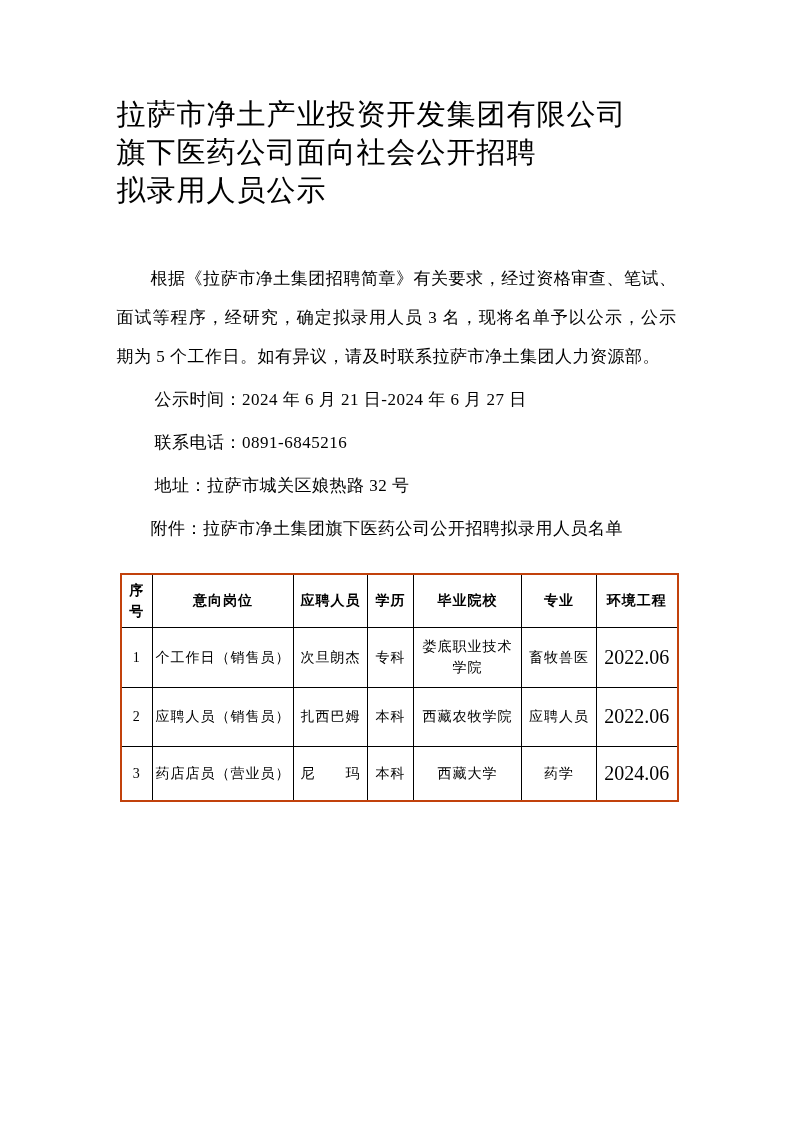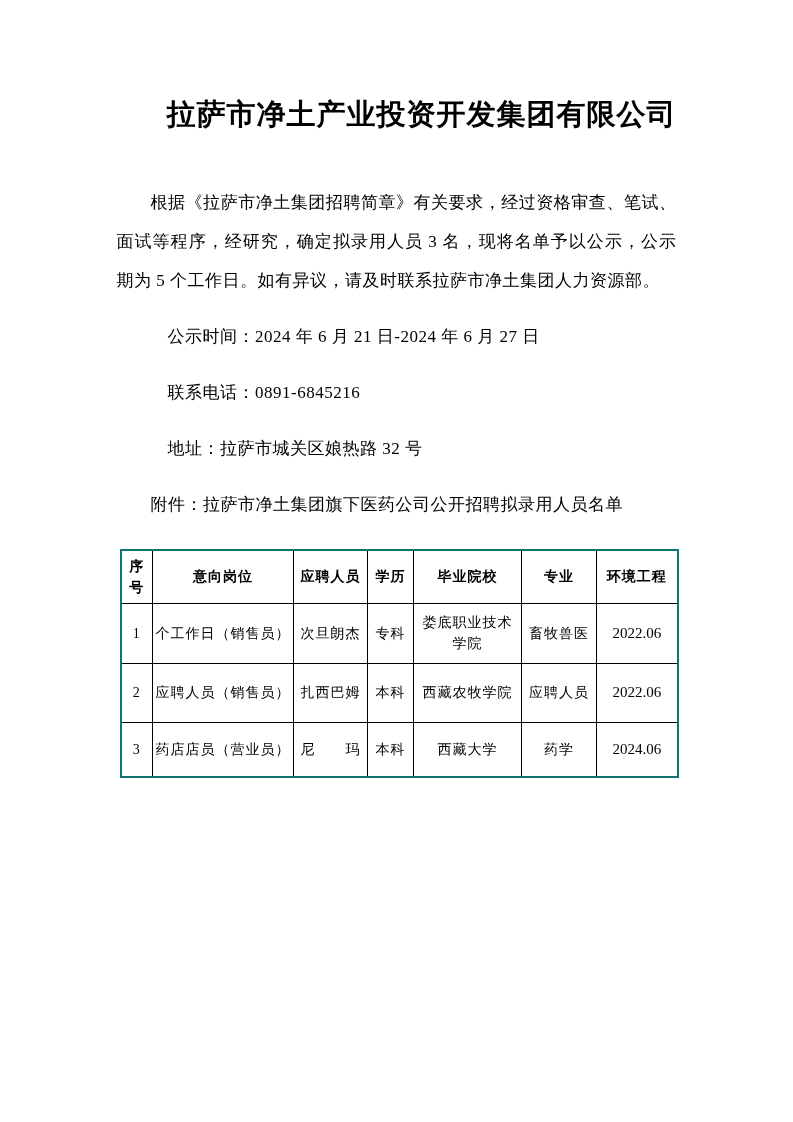--- a/index.html
+++ b/index.html
@@ -11,52 +11,52 @@
     color: #000000;
     font-family: "Liberation Serif", serif;
   }
   .page {
     width: 560px;
     margin: 0 auto;
     padding-top: 95px;
   }
   
   .doc-title {
-    text-align: right;
+    text-align: left;
     font-family: "Liberation Sans", sans-serif;
-    font-weight: bold;
+    font-weight: normal;
     font-size: 29px;
     line-height: 38px;
     letter-spacing: 1px;
   }
   
   .body-block {
     margin-top: 50px;
     font-size: 17px;
     line-height: 39px;
     letter-spacing: 0.5px;
   }
   .para {
     margin: 0;
     text-indent: 2em;
     text-align: justify;
   }
   .info-line {
-    margin: 17px;
+    margin: 4px;
     text-indent: 2em;
     font-family: Liberation Serif, serif;
   }
   
   .candidates-table {
     margin-top: 25px;
     margin-left: 3px;
     border-collapse: collapse;
     table-layout: fixed;
     width: 557px;
-    border: 2px solid #0f766e;
+    border: 2px solid #c2410c;
   }
   .candidates-table th,
   .candidates-table td {
     border: 1px solid #000;
     text-align: center;
     vertical-align: middle;
     padding: 0 2px;
     font-size: 14px;
     letter-spacing: 1px;
     line-height: 21px;
@@ -65,35 +65,37 @@
   .candidates-table th {
     font-family: "Liberation Sans", sans-serif;
     font-weight: bold;
   }
   .candidates-table td {
     font-family: "Liberation Serif", serif;
     font-weight: normal;
   }
   .candidates-table td.date-cell {
     font-family: "Liberation Serif", serif;
-    font-size: 15px;
+    font-size: 20px;
     letter-spacing: 0;
   }
   .candidates-table thead tr { height: 53px; }
   .candidates-table tbody tr:nth-child(1) { height: 60px; }
   .candidates-table tbody tr:nth-child(2) { height: 59px; }
   .candidates-table tbody tr:nth-child(3) { height: 55px; }
 </style>
 </head>
 <body>
 
 <div class="page">
 
   <div class="doc-title">
     <div>拉萨市净土产业投资开发集团有限公司</div>
+    <div>旗下医药公司面向社会公开招聘</div>
+    <div>拟录用人员公示</div>
   </div>
 
   <div class="body-block">
     <p class="para">根据《拉萨市净土集团招聘简章》有关要求，经过资格审查、笔试、面试等程序，经研究，确定拟录用人员 3 名，现将名单予以公示，公示期为 5 个工作日。如有异议，请及时联系拉萨市净土集团人力资源部。</p>
     <p class="info-line">公示时间：2024 年 6 月 21 日-2024 年 6 月 27 日</p>
     <p class="info-line">联系电话：0891-6845216</p>
     <p class="info-line">地址：拉萨市城关区娘热路 32 号</p>
     <p class="para">附件：拉萨市净土集团旗下医药公司公开招聘拟录用人员名单</p>
   </div>
 

